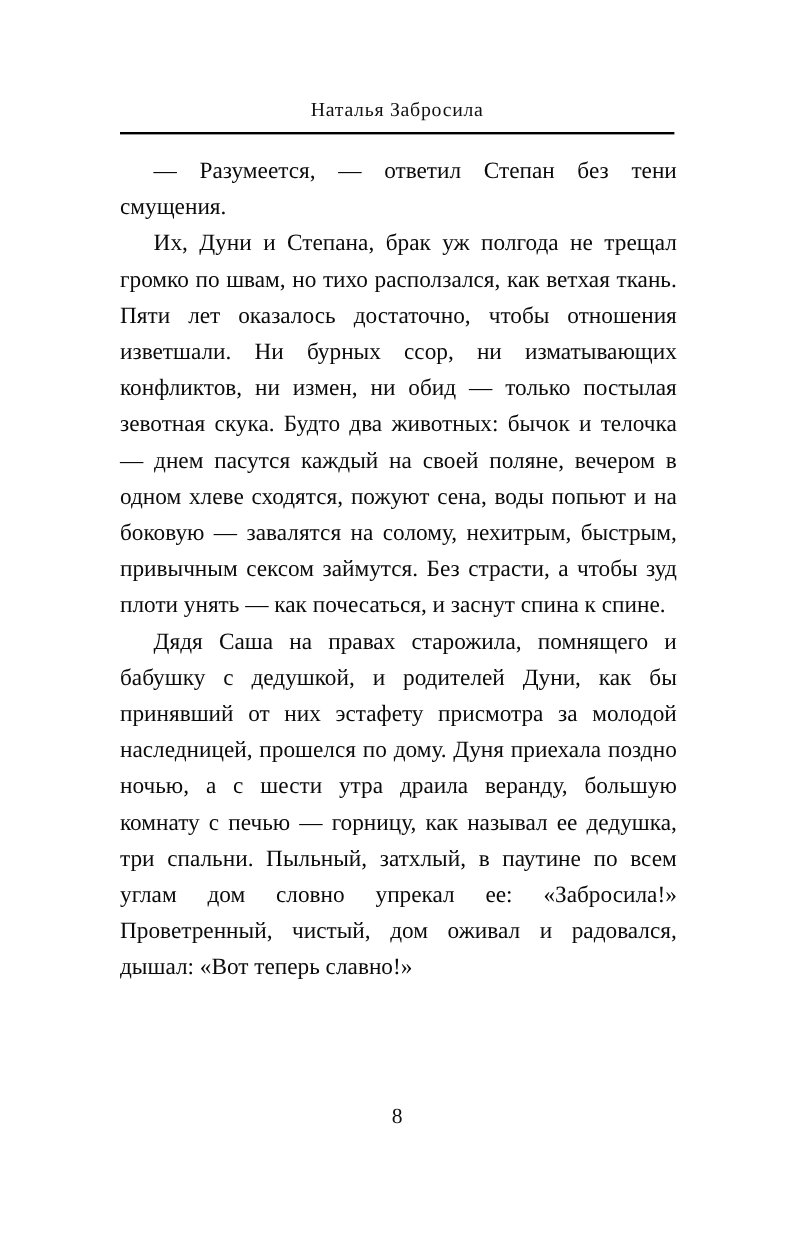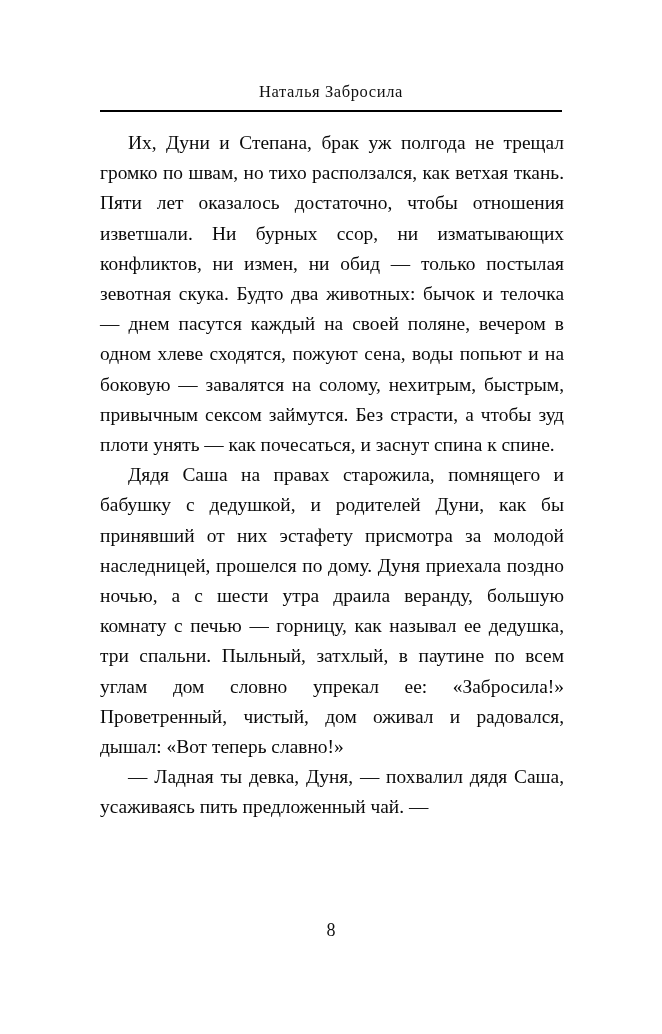--- a/index.html
+++ b/index.html
@@ -79,22 +79,22 @@
 <body>
 
 <div class="page">
 
   <div class="header">
     <span class="header-title">Наталья Забросила</span>
   </div>
   <div class="header-rule"></div>
 
   <div class="content">
+    <p class="para">— Разумеется, — ответил Степан без тени смущения.</p>
     <p class="para">Их, Дуни и Степана, брак уж полгода не трещал громко по швам, но тихо расползался, как ветхая ткань. Пяти лет оказалось достаточно, чтобы отношения изветшали. Ни бурных ссор, ни изматывающих конфликтов, ни измен, ни обид — только постылая зевотная скука. Будто два животных: бычок и телочка — днем пасутся каждый на своей поляне, вечером в одном хлеве сходятся, пожуют сена, воды попьют и на боковую — завалятся на солому, нехитрым, быстрым, привычным сексом займутся. Без страсти, а чтобы зуд плоти унять — как почесаться, и заснут спина к спине.</p>
     <p class="para">Дядя Саша на правах старожила, помнящего и бабушку с дедушкой, и родителей Дуни, как бы принявший от них эстафету присмотра за молодой наследницей, прошелся по дому. Дуня приехала поздно ночью, а с шести утра драила веранду, большую комнату с печью — горницу, как называл ее дедушка, три спальни. Пыльный, затхлый, в паутине по всем углам дом словно упрекал ее: «Забросила!» Проветренный, чистый, дом оживал и радовался, дышал: «Вот теперь славно!»</p>
-    <p class="para last-loose">— Ладная ты девка, Дуня, — похвалил дядя Саша, усаживаясь пить предложенный чай. —</p>
   </div>
 
   <div class="footer">
     <span class="page-number">8</span>
   </div>
 
 </div>
 
 </body></html>

